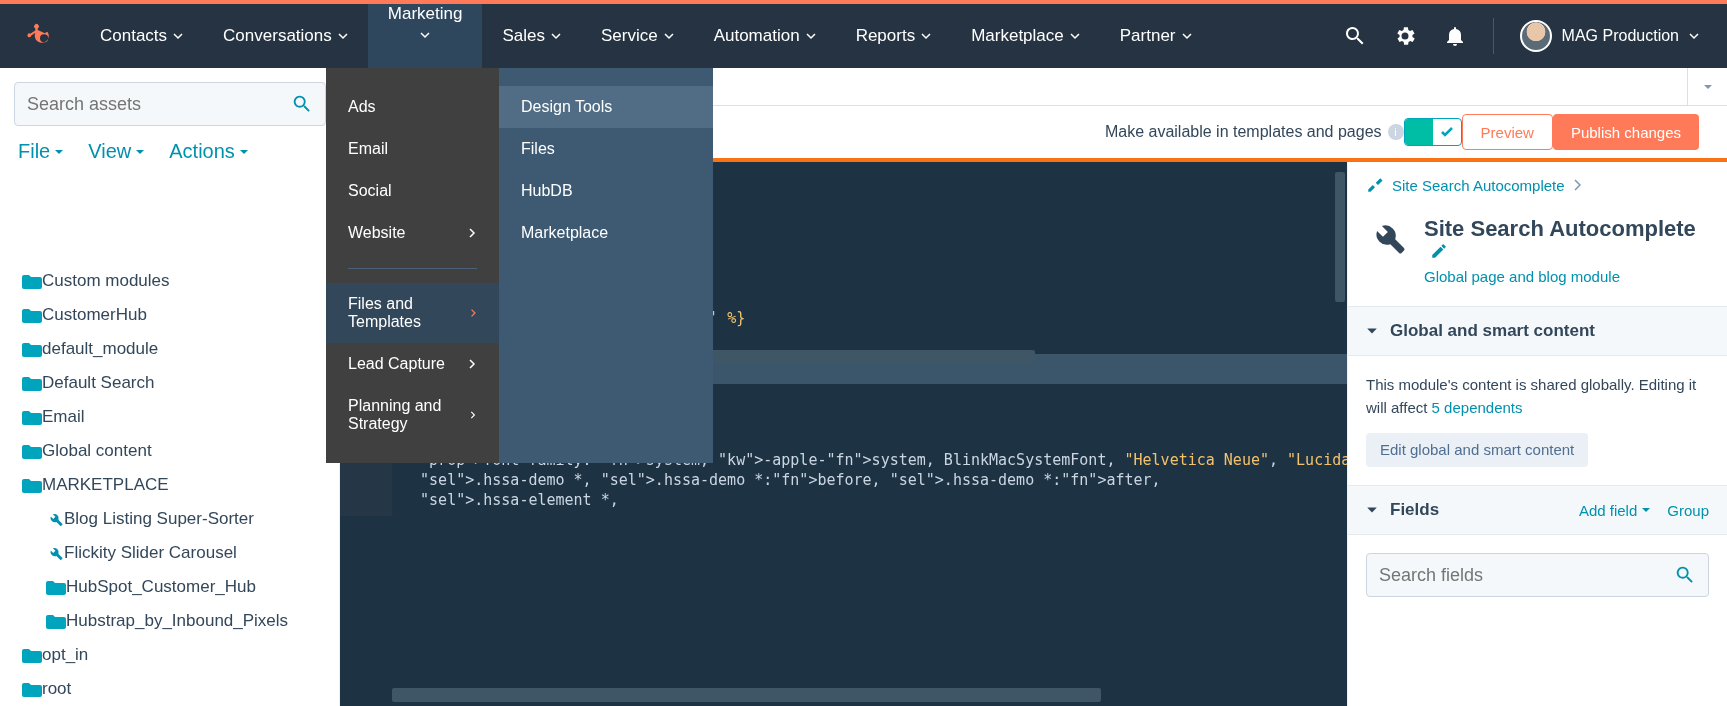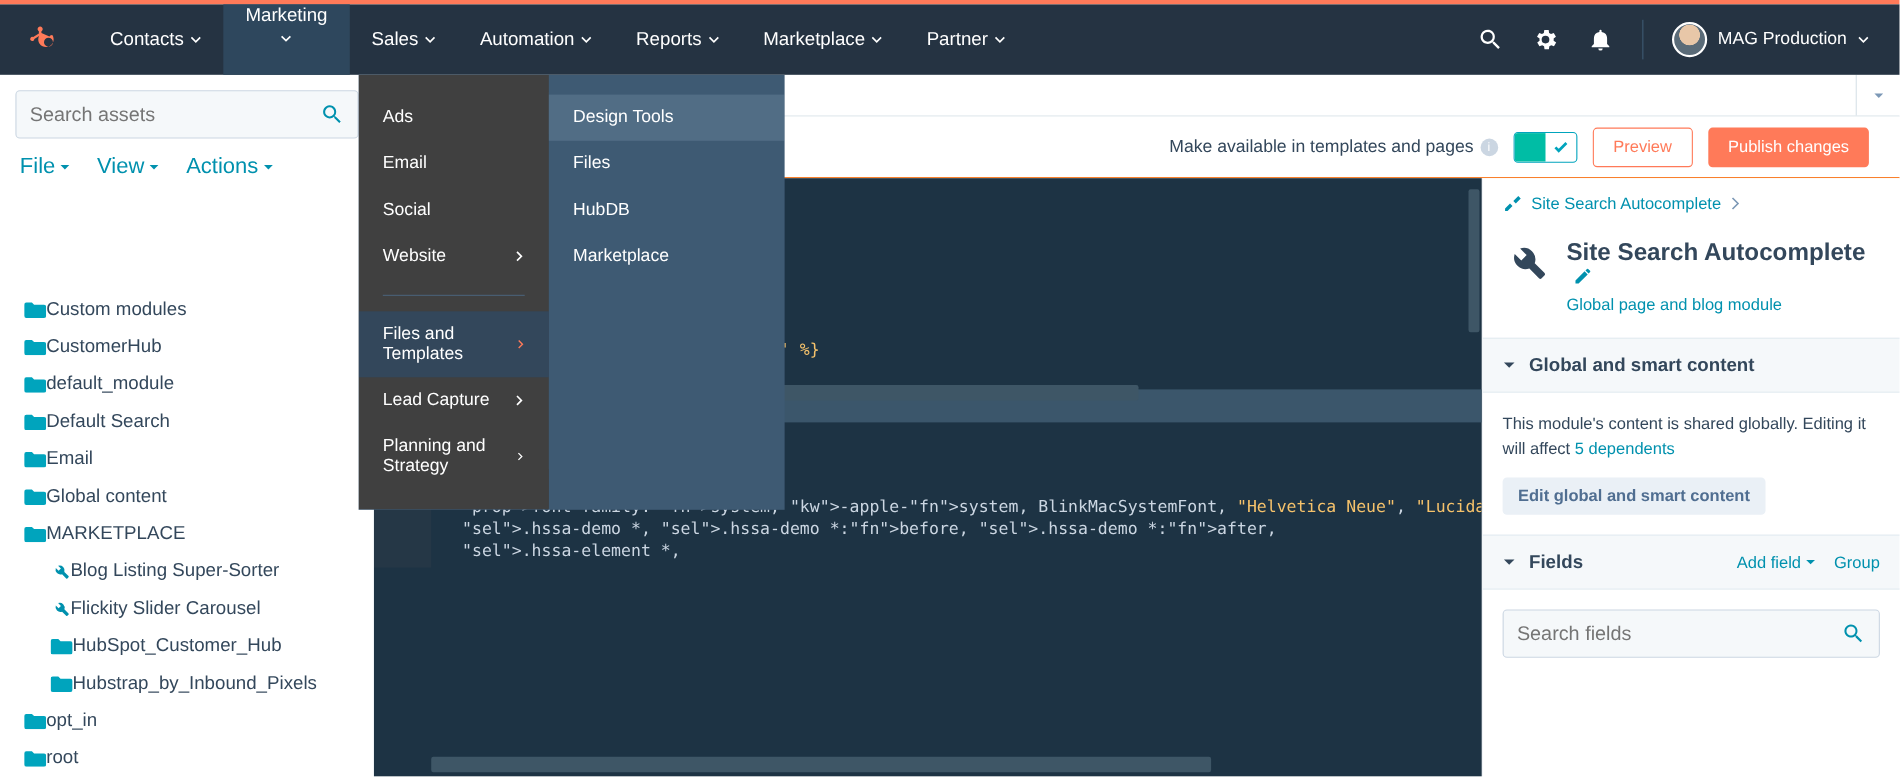--- a/index.html
+++ b/index.html
@@ -24,21 +24,21 @@
   .dd-col.sub { background: #3e5a73; width: 214px; }
   .dd-item { color: #fff; font-size: 16px; padding: 12px 22px; display: flex; align-items: center; justify-content: space-between; cursor: pointer; }
   .dd-item.hl { background: #33475b; }
   .dd-item.hl-sub { background: #516d85; }
   .dd-sep { height: 1px; background: #4a6177; margin: 14px 22px; }
   .chev-r { width:10px; height:10px; }
 
   
   .subheader { height: 38px; background: #fff; border-bottom: 1px solid #d8e1e8; display:flex; }
   .subheader-right { width:40px; border-left:1px solid #d8e1e8; display:flex; align-items:center; justify-content:center; cursor:pointer; margin-left:auto; }
-  .toolbar-row { height: 56px; display:flex; align-items:center; padding-left: 760px; padding-right: 28px; gap: 14px; background:#fff; border-bottom:1px solid #f97316; }
+  .toolbar-row { height: 56px; display:flex; align-items:center; padding-left: 760px; padding-right: 28px; background:#fff; border-bottom:4px solid #f97316; }
   .tool-label { font-size: 16px; color:#33475b; margin-left:auto; display:flex; align-items:center; gap:6px;}
   .info-i { width:16px; height:16px; border-radius:50%; background:#cbd6e2; color:#fff; font-size:11px; display:inline-flex; align-items:center; justify-content:center; }
   .toggle { width:58px; height:28px; border-radius:4px; border:1px solid #00a4bd; display:flex; overflow:hidden; cursor:pointer; }
   .toggle .on { width:28px; background:#00bda5; }
   .toggle .off { flex:1; display:flex; align-items:center; justify-content:center; }
   .check { width:14px; height:14px; stroke:#00a4bd; fill:none; stroke-width:2.5; }
   .btn { height:36px; padding:0 18px; border-radius:4px; font-size:15px; display:flex; align-items:center; cursor:pointer; }
   .btn.outline { border:1px solid #ff7a59; color:#ff7a59; background:#fff; }
   .btn.solid { background:#ff7a59; color:#fff; }
 
@@ -75,21 +75,21 @@
   .rpanel { width: 380px; border-left:1px solid #eef2f5; display:flex; flex-direction:column; background:#fff; }
   .crumb { padding:14px 18px; font-size:15px; display:flex; align-items:center; gap:8px; color:#0091ae; }
   .rheader { padding:8px 18px 20px; display:flex; gap:16px; }
   .rtitle { font-size:22px; font-weight:600; color:#33475b; }
   .rsub { color:#0091ae; font-size:15px; margin-top:4px; display:inline-block; }
   .pencil { width:18px; height:18px; fill:#0091ae; cursor:pointer; margin-left:6px; }
   .section-head { background:#f5f8fa; border-top:1px solid #e3ebf1; border-bottom:1px solid #e3ebf1; padding:14px 18px; display:flex; align-items:center; gap:12px; font-size:17px; color:#33475b; font-weight:600; cursor:pointer; }
   .section-head .right-links { margin-left:auto; display:flex; gap:16px; font-weight:400; font-size:15px; }
   .section-body { padding:18px; font-size:15px; color:#33475b; line-height:1.5; }
   .link { color:#0091ae; cursor:pointer; }
-  .btn-ghost { display:inline-flex; align-items:center; height:34px; padding:0 14px; background:#eaf0f6; border-radius:4px; color:#506e91; font-size:15px; margin-top:14px; cursor:pointer;font-weight:bold; }
+  .btn-ghost { display:inline-flex; align-items:center; height:34px; padding:0 14px; background:#eaf0f6; border-radius:4px; color:#506e91; font-size:15px; margin-top:14px; cursor:pointer; }
   .fields-search { margin:18px; height:44px; border:1px solid #cbd6e2; border-radius:4px; background:#f5f8fa; display:flex; align-items:center; padding:0 12px; }
   .chev-d { width:12px; height:12px; fill:#33475b; }
   .chev-d-teal { width:12px; height:12px; fill:#0091ae; }
   .caret-s { width:10px; height:10px; fill:#7c98b6; }
 
   
   .left-top { position:absolute; top:68px; left:0; width:340px; background:#fff; z-index:5; }
 </style>
 </head>
 <body>
@@ -102,28 +102,40 @@
         <path d="M18.5 8.5a3 3 0 0 0-2.3 1.1L10 6.8V5.5a2 2 0 1 0-2 0v1.8L3.6 10a1.6 1.6 0 1 0 .9 1.5l3.6-2.3a6 6 0 1 0 10.4-.7zm-3 9a3.5 3.5 0 1 1 0-7 3.5 3.5 0 0 1 0 7z"></path>
       </svg>
   </div>
   <div class="nav-items">
     <div class="nav-item">
         <span>Contacts</span>
         <svg class="caret" viewBox="0 0 10 10">
           <path d="M1 3l4 4 4-4" stroke="#fff" stroke-width="1.5" fill="none"></path>
         </svg>
       </div>
+    <div class="nav-item">
+        <span>Conversations</span>
+        <svg class="caret" viewBox="0 0 10 10">
+          <path d="M1 3l4 4 4-4" stroke="#fff" stroke-width="1.5" fill="none"></path>
+        </svg>
+      </div>
     <div class="nav-item active">
         <span>Marketing</span>
         <svg class="caret" viewBox="0 0 10 10">
           <path d="M1 3l4 4 4-4" stroke="#fff" stroke-width="1.5" fill="none"></path>
         </svg>
       </div>
     <div class="nav-item">
         <span>Sales</span>
+        <svg class="caret" viewBox="0 0 10 10">
+          <path d="M1 3l4 4 4-4" stroke="#fff" stroke-width="1.5" fill="none"></path>
+        </svg>
+      </div>
+    <div class="nav-item">
+        <span>Service</span>
         <svg class="caret" viewBox="0 0 10 10">
           <path d="M1 3l4 4 4-4" stroke="#fff" stroke-width="1.5" fill="none"></path>
         </svg>
       </div>
     <div class="nav-item">
         <span>Automation</span>
         <svg class="caret" viewBox="0 0 10 10">
           <path d="M1 3l4 4 4-4" stroke="#fff" stroke-width="1.5" fill="none"></path>
         </svg>
       </div>

